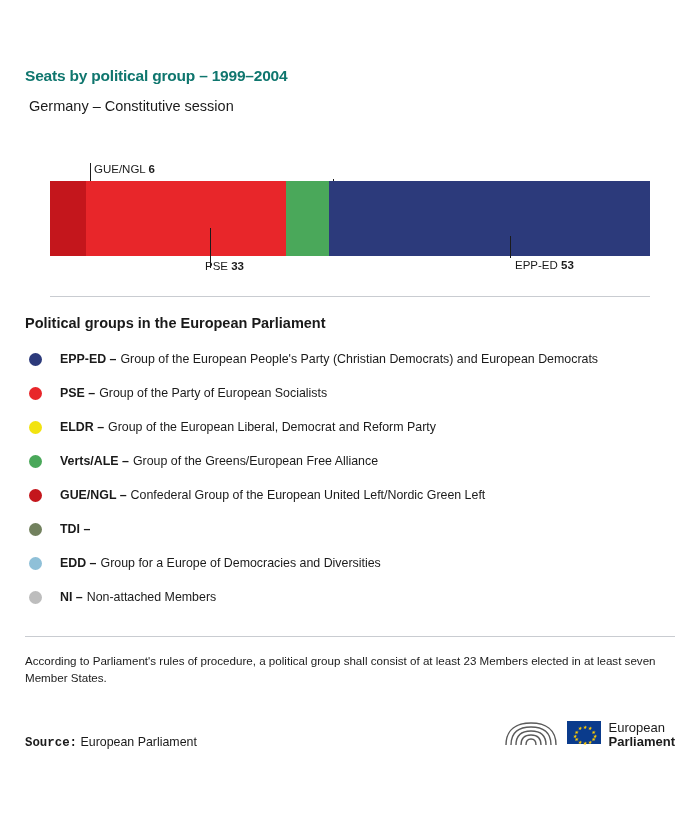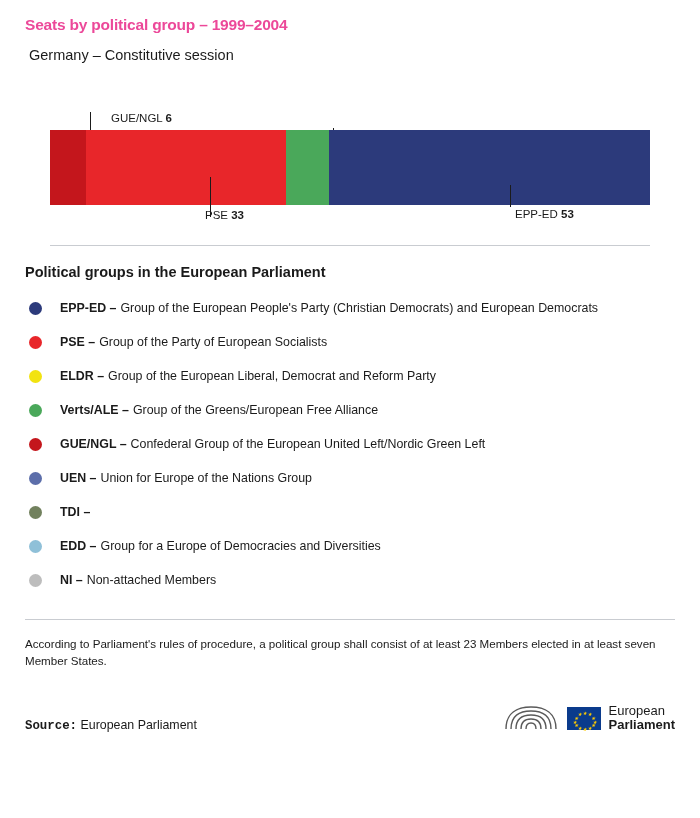--- a/index.html
+++ b/index.html
@@ -13,22 +13,23 @@
     color: #1a1a1a;
     position: relative;
     overflow: hidden;
   }
   .page { padding: 0 25px; position: relative; height: 100%; }
 
   .title {
     font-size: 15.5px;
     font-weight: bold;
     letter-spacing: -0.2px;
-    padding-top: 16px;
-    color: #ec4899;
+    padding-top: 36px;
+    color: #0f766e;
+    margin-top: 31px;
   }
   .subtitle {
     font-size: 14.5px;
     font-weight: normal;
     padding-top: 13px;
     padding-left: 4px;
     color: #1b1b1b;
   }
 
   
@@ -136,21 +137,21 @@
     justify-content: space-between;
     margin-top: 34px;
   }
   .source {
     font-size: 12.4px;
   }
   .source b { font-weight: bold; font-family: Liberation Mono, monospace; }
 
   .ep-logo {
     display: flex;
-    align-items: center;
+    align-items: flex-start;
     gap: 8px;
   }
   .ep-hemicycle { flex: 0 0 auto; }
   .ep-flag {
     width: 34px; height: 23px;
     background: #0a3b8c;
     position: relative;
     flex: 0 0 auto;
   }
   .ep-flag i {
@@ -170,21 +171,21 @@
 </head>
 <body>
 
 <div class="page">
 
   <div class="title">Seats by political group – 1999–2004</div>
   <div class="subtitle">Germany – Constitutive session</div>
 
   <div class="chart-area">
 
-    <div class="callout" id="callout-guengl" style="left:86px;">
+    <div class="callout" id="callout-guengl" style="left:69px;">
       <span>GUE/NGL</span>
       <b>6</b>
     </div>
     <div class="tick" style="left:65px; top:27px; height:50px;"></div>
 
     <div class="callout" id="callout-vertsale" style="left:313px;">
       <span>Verts/ALE</span>
       <b>7</b>
     </div>
     <div class="tick" style="left:308px; top:43px; height:32px;"></div>
@@ -241,25 +242,20 @@
       <span class="legend-abbr">Verts/ALE –</span>
       <span class="legend-desc">Group of the Greens/European Free Alliance</span>
     </div>
 
     <div class="legend-item">
       <span class="swatch" style="background:#c4161c;"></span>
       <span class="legend-abbr">GUE/NGL –</span>
       <span class="legend-desc">Confederal Group of the European United Left/Nordic Green Left</span>
     </div>
 
-    <div class="legend-item">
-      <span class="swatch" style="background:#5c6eaa;"></span>
-      <span class="legend-abbr">UEN –</span>
-      <span class="legend-desc">Union for Europe of the Nations Group</span>
-    </div>
 
     <div class="legend-item">
       <span class="swatch" style="background:#72815e;"></span>
       <span class="legend-abbr">TDI –</span>
     </div>
 
     <div class="legend-item">
       <span class="swatch" style="background:#8fc0d8;"></span>
       <span class="legend-abbr">EDD –</span>
       <span class="legend-desc">Group for a Europe of Democracies and Diversities</span>

